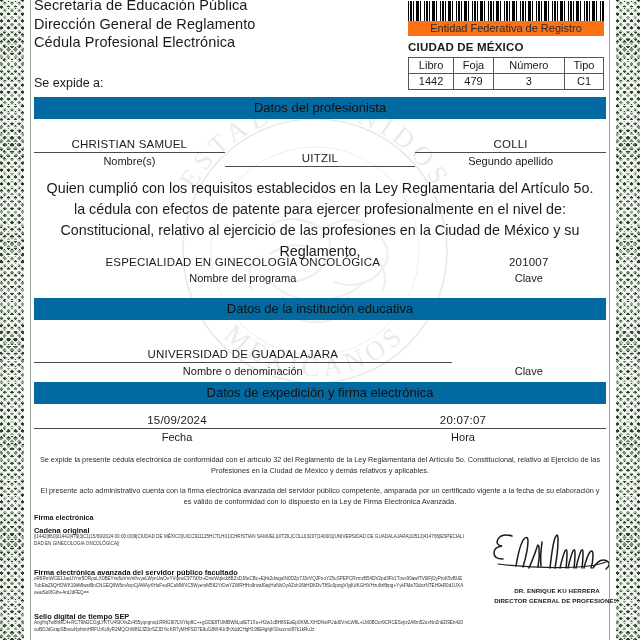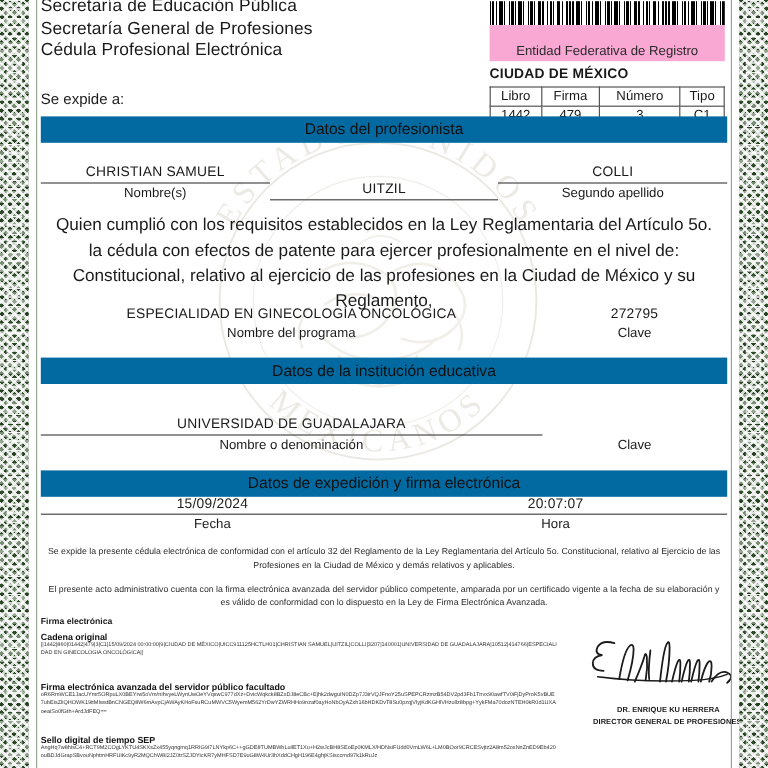--- a/index.html
+++ b/index.html
@@ -106,24 +106,24 @@
   .bc-block { position: absolute; right: 2px; top: 1px; width: 196px; }
   .barcode {
     height: 20px;
     width: 100%;
     background-image: repeating-linear-gradient(to right,
       #000 0 1px, #fff 1px 2px, #000 2px 4px, #fff 4px 5px,
       #000 5px 6px, #fff 6px 8px, #000 8px 11px, #fff 11px 12px,
       #000 12px 13px, #fff 13px 16px);
   }
   .bc-caption {
-    background: #f9a8d4;
+    background: #f97316;
     text-align: center;
     font-size: 11px;
-    padding: 16px 0 2px;
+    padding: 1px 0 2px;
     color: #2a2a2a;
   }
   .bc-state {
     font-size: 11.5px;
     font-weight: bold;
     padding: 5px 0 4px;
     letter-spacing: .2px;
   }
   table.reg {
     width: 100%;
@@ -262,35 +262,35 @@
     <g fill="none" stroke="#d6d0c2" stroke-width="1.6">
       <path d="M148 118 q18 -14 36 -2"></path>
       <path d="M155 108 q14 -10 26 -2"></path>
     </g>
   </svg>
 
   <div id="content">
 
     <div class="head-titles">
       <div>Secretaría de Educación Pública</div>
-      <div>Secretaría General de Profesiones</div>
+      <div>Dirección General de Reglamento</div>
       <div>Cédula Profesional Electrónica</div>
     </div>
 
     <div class="expide">Se expide a:</div>
 
     <div class="bc-block">
       <div class="barcode"></div>
       <div class="bc-caption">Entidad Federativa de Registro</div>
       <div class="bc-state">CIUDAD DE MÉXICO</div>
       <table class="reg">
         <tbody>
             <tr>
           <td>Libro</td>
-          <td>Firma</td>
+          <td>Foja</td>
           <td>Número</td>
           <td>Tipo</td>
         </tr>
         <tr>
           <td>1442</td>
           <td>479</td>
           <td>3</td>
           <td>C1</td>
         </tr>
       </tbody>
@@ -318,38 +318,38 @@
       <div>la cédula con efectos de patente para ejercer profesionalmente en el nivel de:</div>
       <div>Constitucional, relativo al ejercicio de las profesiones en la Ciudad de México y su Reglamento,</div>
     </div>
 
     <div class="fields noline" style="top:256px">
       <div class="col" style="width:73%">
         <div class="val">ESPECIALIDAD EN GINECOLOGÍA ONCOLÓGICA</div>
         <div class="lab">Nombre del programa</div>
       </div>
       <div class="col" style="width:27%">
-        <div class="val">272795</div>
+        <div class="val">201007</div>
         <div class="lab">Clave</div>
       </div>
     </div>
 
     <div class="bar" style="top:298px">Datos de la institución educativa</div>
 
     <div class="fields" style="top:348px">
       <div class="col" style="width:73%">
         <div class="val">UNIVERSIDAD DE GUADALAJARA</div>
         <div class="lab">Nombre o denominación</div>
       </div>
       <div class="col" style="width:27%">
         <div class="lab">Clave</div>
       </div>
     </div>
 
-    <div class="bar" style="top:392px">Datos de expedición y firma electrónica</div>
+    <div class="bar" style="top:382px">Datos de expedición y firma electrónica</div>
 
     <div class="fields" style="top:414px">
       <div class="col" style="width:50%">
         <div class="val">15/09/2024</div>
         <div class="lab">Fecha</div>
       </div>
       <div class="col" style="width:50%">
         <div class="val">20:07:07</div>
         <div class="lab">Hora</div>
       </div>

